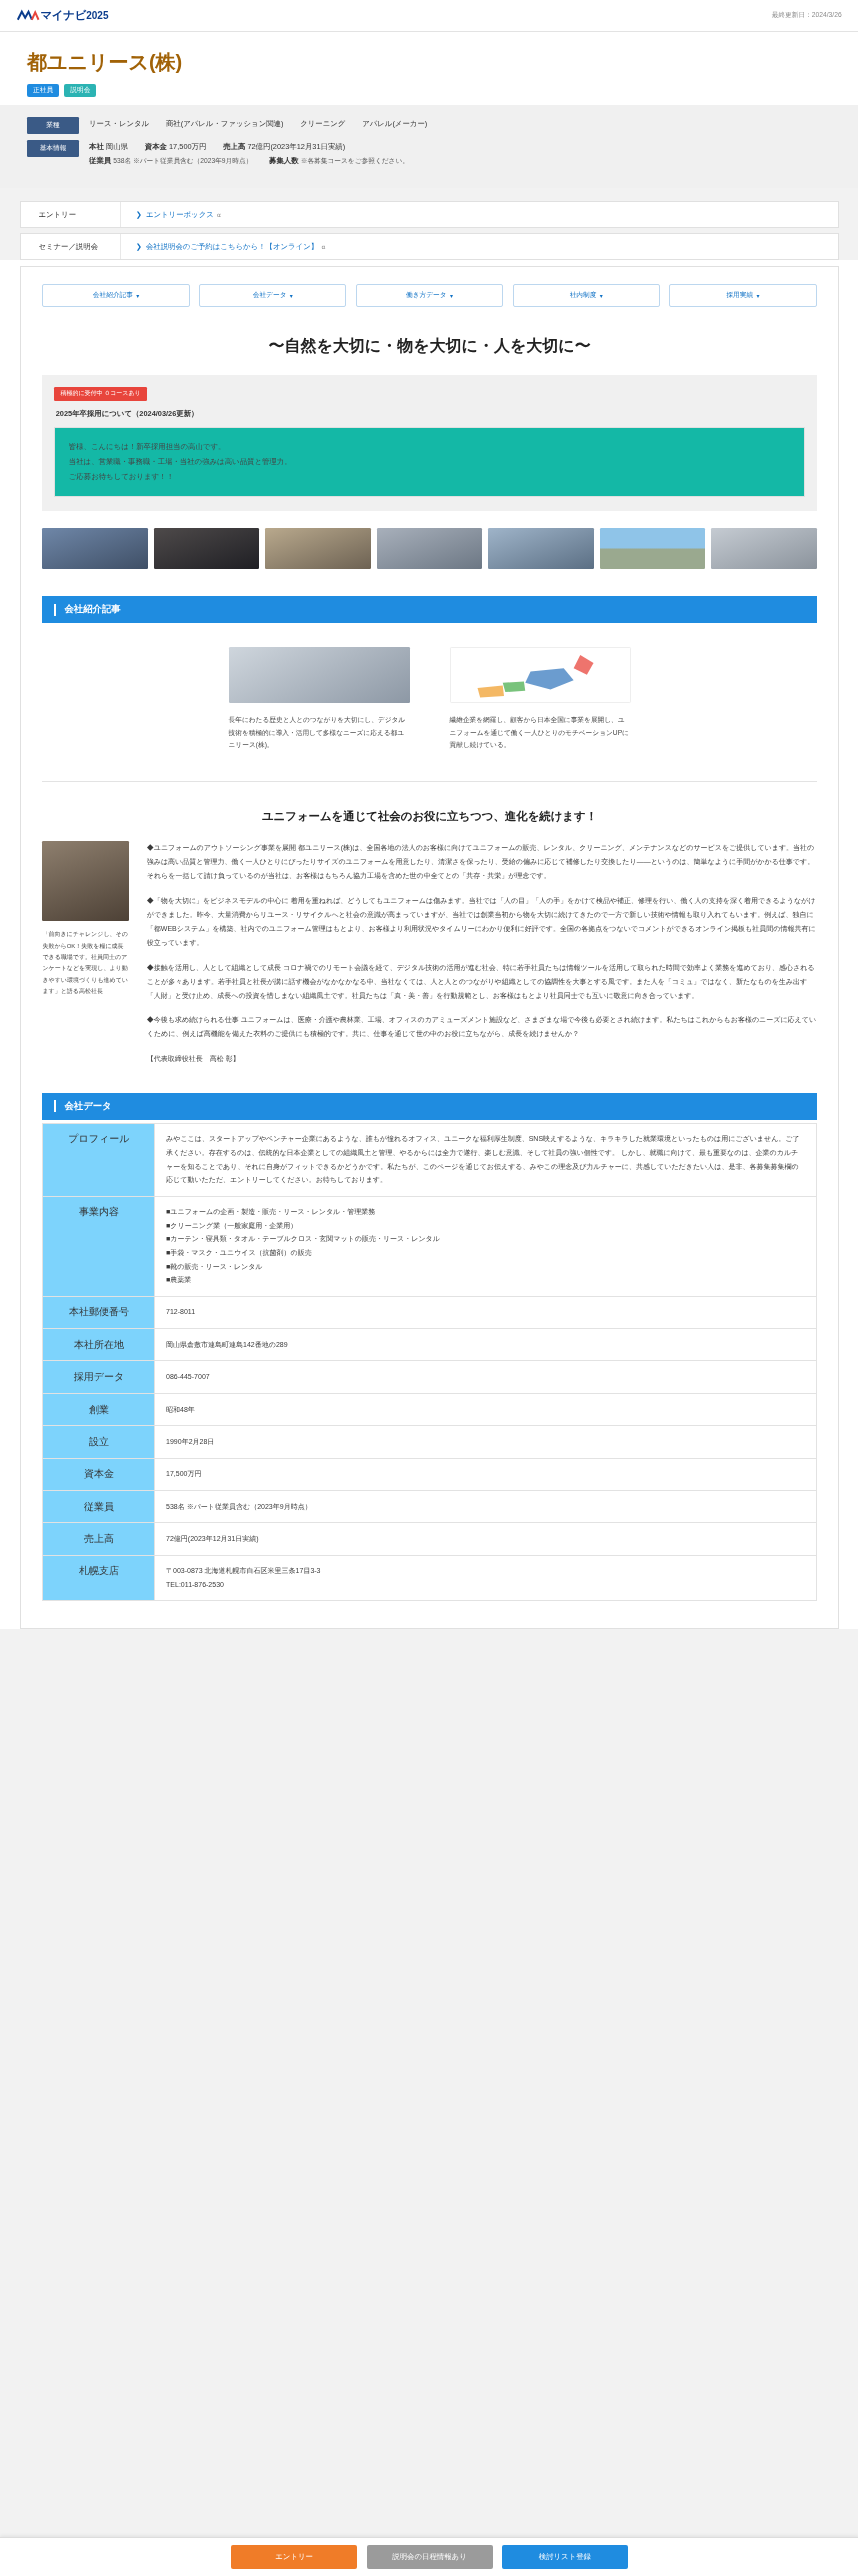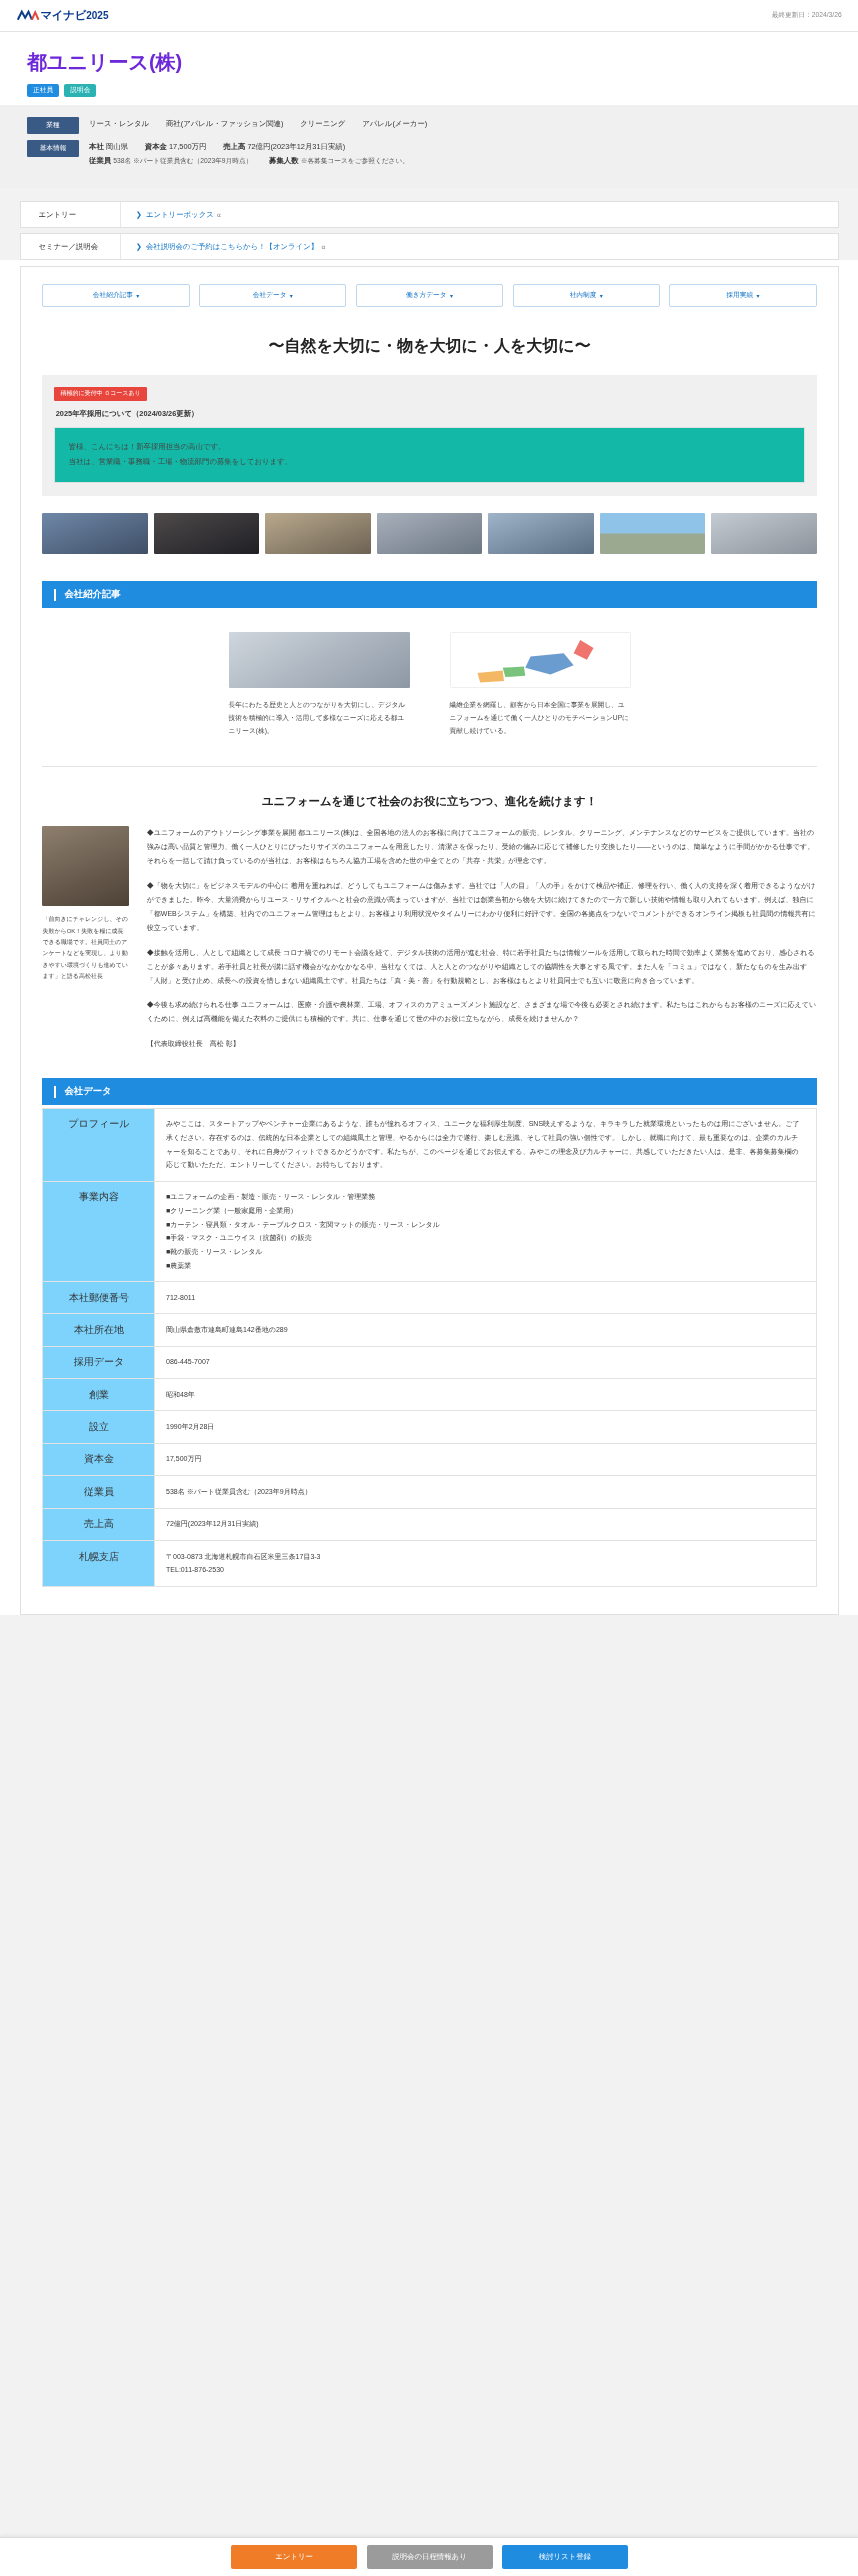--- a/index.html
+++ b/index.html
@@ -20,21 +20,21 @@
     padding:0 17.4px;
   }
   .logo { display:flex; align-items:center; gap:0; }
   .logo-mark { width:23px; height:13.4px; position:relative; }
   .logo-text { font-size:11.4px; font-weight:bold; color:#0b3c8c; letter-spacing:-0.2px; }
   .logo-year { font-size:10px; font-weight:bold; color:#0b3c8c; }
   .updated { font-size:6.7px; color:#8a8a8a; }
 
   
   .title-wrap { padding:17.4px 27px 8px 27px; background:#fff; }
-  .company-title { font-size:20px; font-weight:bold; color:#6d28d9; margin:0 0 8px 0; }
+  .company-title { font-size:20px; font-weight:bold; color:#a16207; margin:0 0 8px 0; }
   .tag-row { display:flex; gap:5.3px; }
   .tag { font-size:6.7px; color:#fff; border-radius:2px; padding:2px 6px; }
   .tag.blue { background:#1f8ce0; }
   .tag.teal { background:#2bb3b3; }
 
   
   .info-band { background:#f0f0f0; padding:12px 27px 14.7px 27px; }
   .info-table { width:100%; border-collapse:collapse; }
   .info-table td { vertical-align:top; padding:0; }
   .info-label {
@@ -257,21 +257,22 @@
       </div>
     </div>
 
     <div class="catch">〜自然を大切に・物を大切に・人を大切に〜</div>
 
     <div class="notice-box">
       <span class="notice-badge">積極的に受付中 ０コースあり</span>
       <div class="notice-title">2025年卒採用について（2024/03/26更新）</div>
       <div class="notice-body">
         <div>皆様、こんにちは！新卒採用担当の高山です。</div>
-        <div>当社は、営業職・事務職・工場・物流部門の募集をしております。</div>
+        <div>当社は、営業職・事務職・工場・当社の強みは高い品質と管理力。</div>
+        <div>ご応募お待ちしております！！</div>
       </div>
     </div>
 
     <div class="photo-strip">
       <div class="ph" style="background:linear-gradient(160deg,#6f87a8,#3f4f66);"></div>
       <div class="ph" style="background:linear-gradient(160deg,#4e4a4a,#1f1f24);"></div>
       <div class="ph" style="background:linear-gradient(160deg,#b9a98d,#6d6253);"></div>
       <div class="ph" style="background:linear-gradient(160deg,#a8b0bb,#6c7784);"></div>
       <div class="ph" style="background:linear-gradient(160deg,#9fb4c9,#5b6f84);"></div>
       <div class="ph" style="background:linear-gradient(180deg,#8fc4e8 48%,#9aa98f 52%);"></div>

